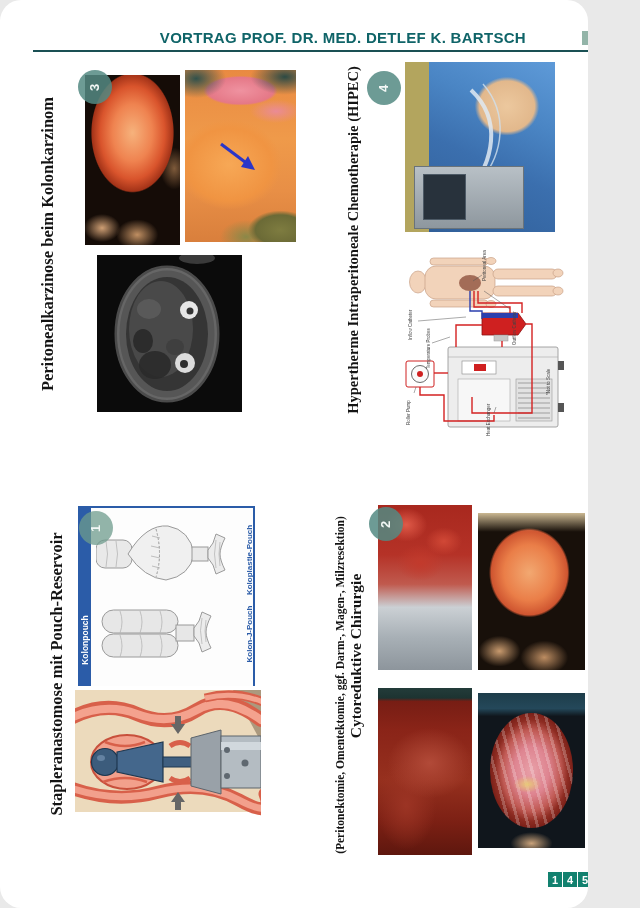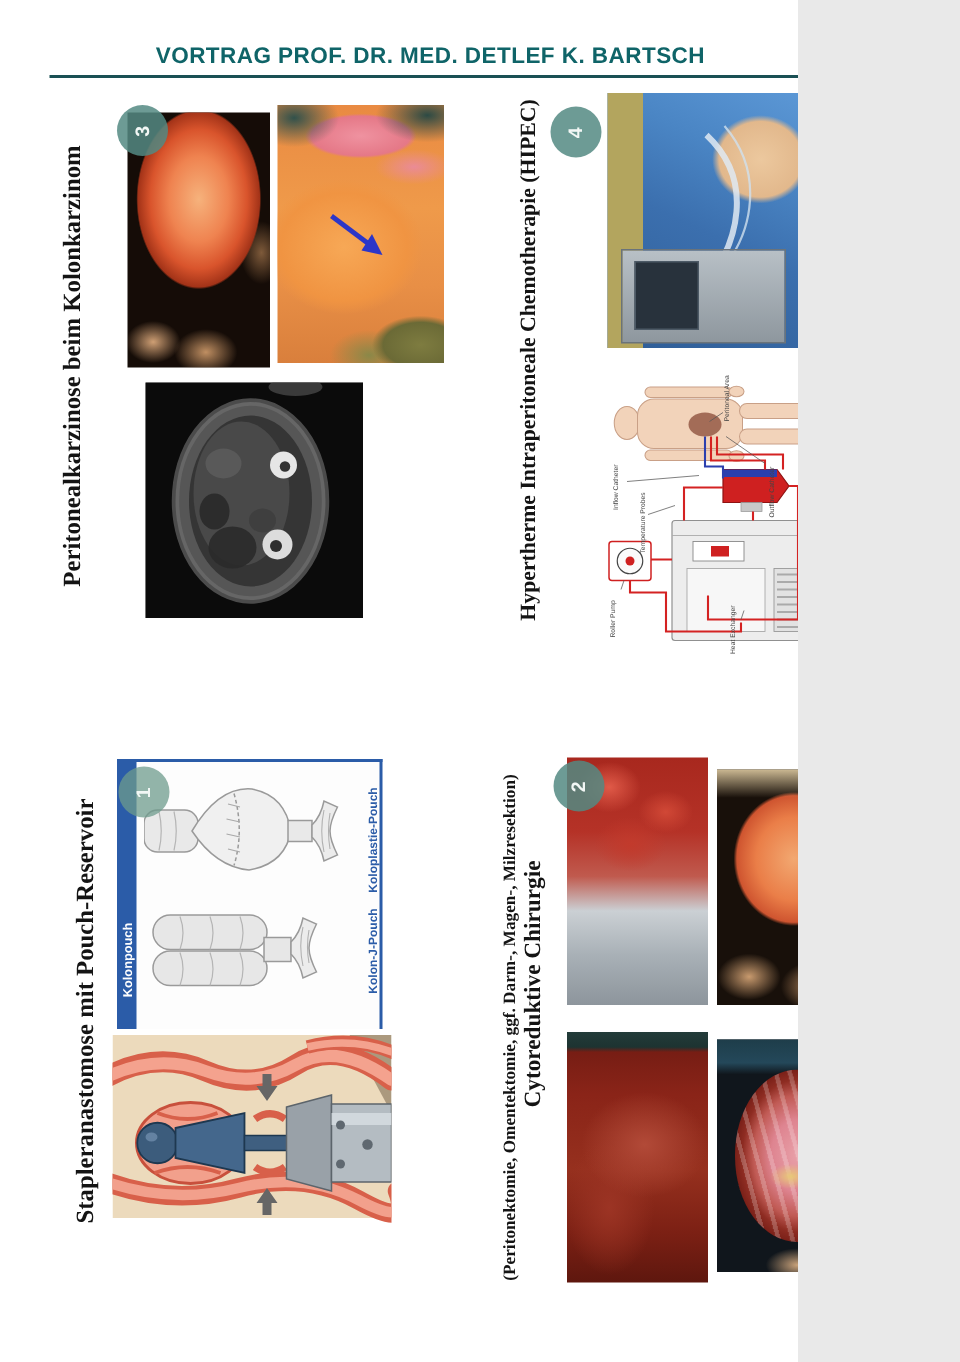--- a/index.html
+++ b/index.html
@@ -1,17 +1,17 @@
 <!DOCTYPE html>
 <html><head>
 <meta charset="utf-8">
 <style>
   html,body{margin:0;padding:0;background:#e9e9e9;}
-  .page{position:relative;width:532px;height:908px;background:#ffffff;overflow:hidden;
-        font-family:"Liberation Sans",sans-serif;}
+  .page{position:relative;width:588px;height:908px;background:#ffffff;overflow:hidden;
+        font-family:"Liberation Sans",sans-serif;border-radius:21px;}
   section{display:contents;}
 
   
   .header-title{position:absolute;top:29px;right:62px;font-size:15px;font-weight:bold;
     letter-spacing:.3px;color:#0f6468;white-space:nowrap;}
   .header-square{position:absolute;top:31px;left:582px;width:15px;height:14px;background:#93b4a8;}
   .header-rule{position:absolute;top:50px;left:33px;width:565px;height:2px;background:#1a5054;}
 
   
   .vt{position:absolute;white-space:nowrap;transform:translate(-50%,-50%) rotate(-90deg);

